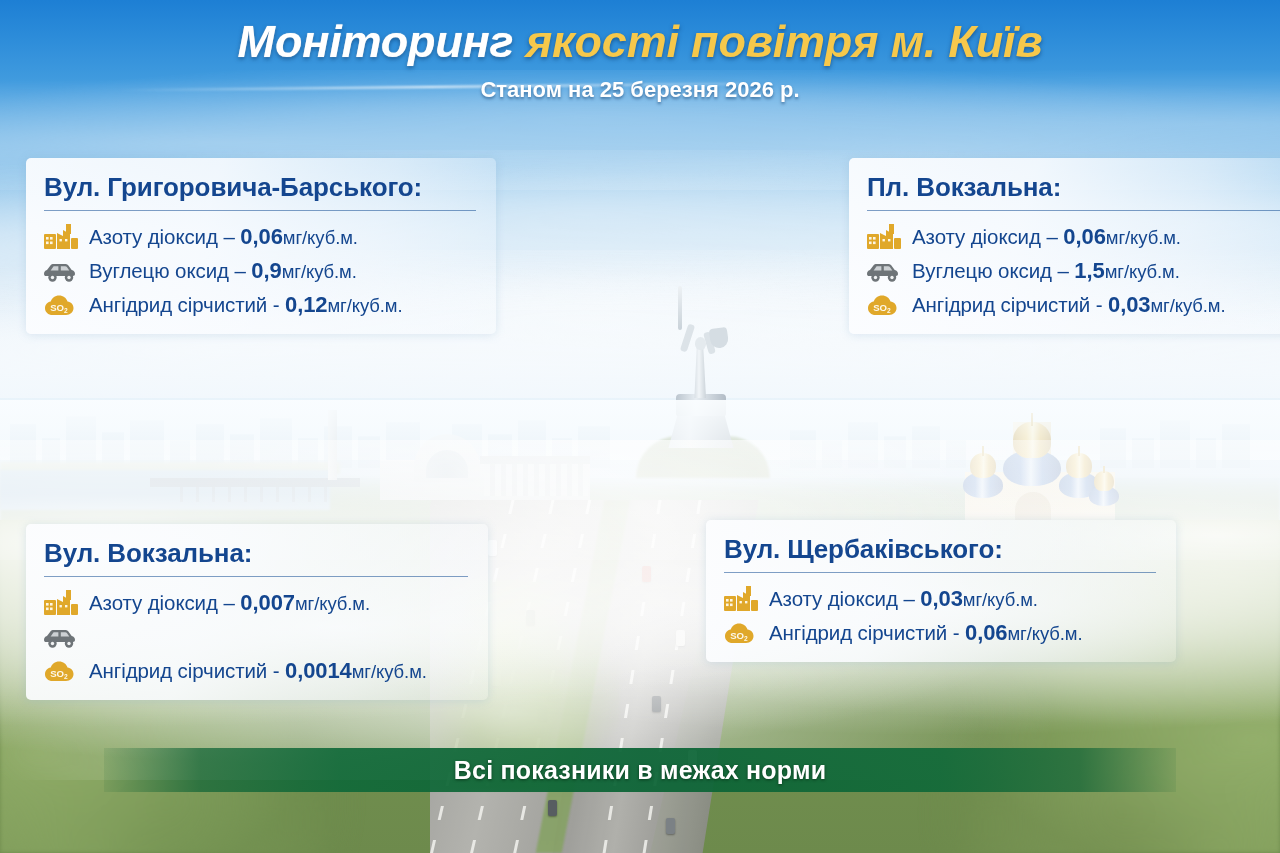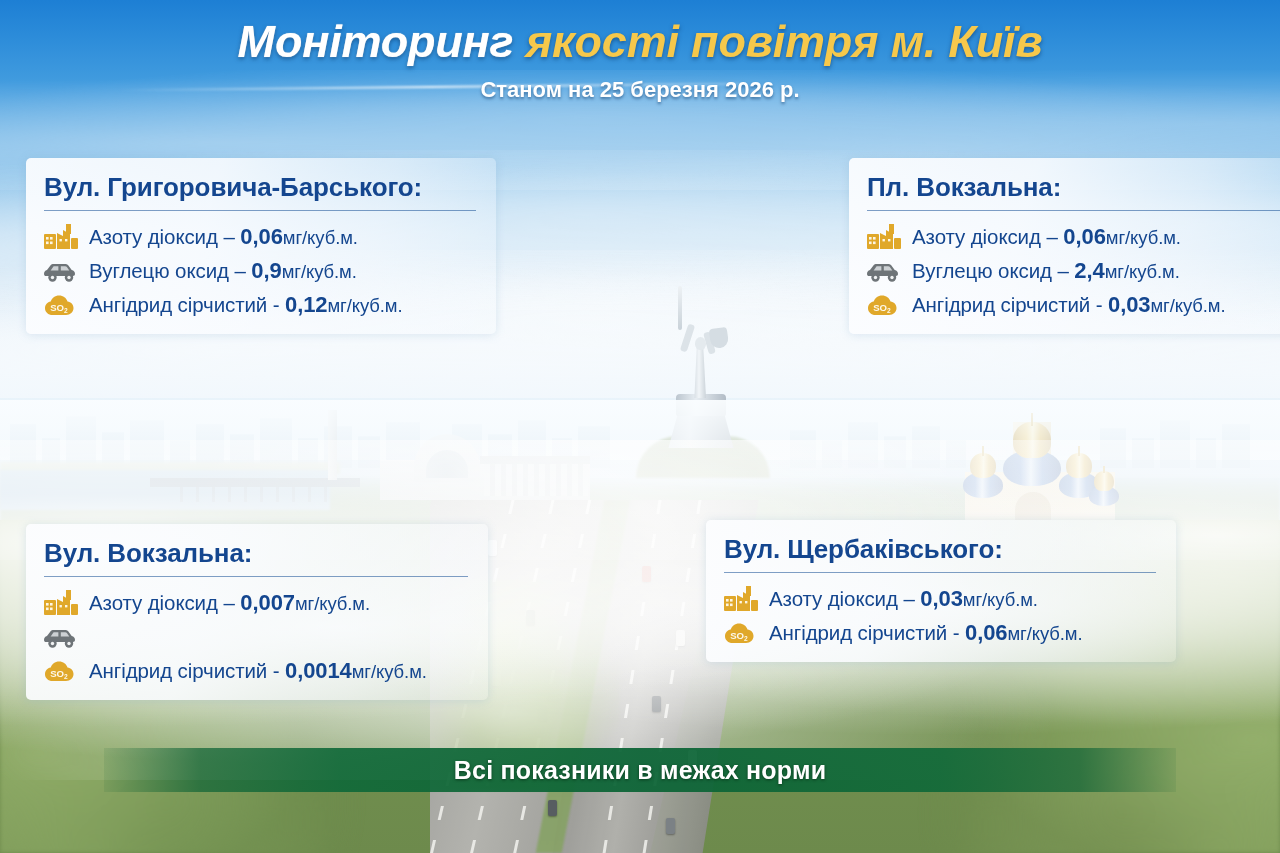--- a/index.html
+++ b/index.html
@@ -561,21 +561,21 @@
               <circle cx="25" cy="19.5" r="4.2"></circle>
         </g>
         <g fill="#cdd1d4">
               <path d="M9.6 8.2h4.8v4.2H6.6z"></path>
               <path d="M16.8 8.2h4.4c.7 0 1.3.3 1.7.8l2.4 3.4h-8.5z"></path>
             </g>
         <circle cx="8.5" cy="19.5" r="1.7" fill="#f0f2f3"></circle>
             <circle cx="25" cy="19.5" r="1.7" fill="#f0f2f3"></circle>
         </svg>
       </span>
-      <span class="metric"><span>Вуглецю оксид – </span><b>2,4</b><span class="unit">мг/куб.м.</span></span>
+      <span class="metric"><span>Вуглецю оксид – </span><b>1,5</b><span class="unit">мг/куб.м.</span></span>
     </div>
     <div class="row">
       <span class="icon ic-so2">
         <svg width="34" height="26" viewBox="0 0 34 26">
           <path fill="#e0a82a" d="M8.5 23C4.3 23 1 20 1 16.2c0-3.3 2.4-6 5.7-6.6C7.6 6 11 3.4 15.1 3.4c4 0 7.4 2.5 8.4 6.1 3.4.4 6 3.1 6 6.5 0 3.8-3.3 7-7.5 7z"></path>
           <text x="15" y="19.4" font-family="Liberation Sans, sans-serif" font-size="9.6" font-weight="bold" fill="#fdf8ea" text-anchor="middle">SO<tspan font-size="6.6" dy="2">2</tspan></text>
         </svg>
       </span>
       <span class="metric"><span>Ангідрид сірчистий - </span><b>0,03</b><span class="unit">мг/куб.м.</span></span>
     </div>

